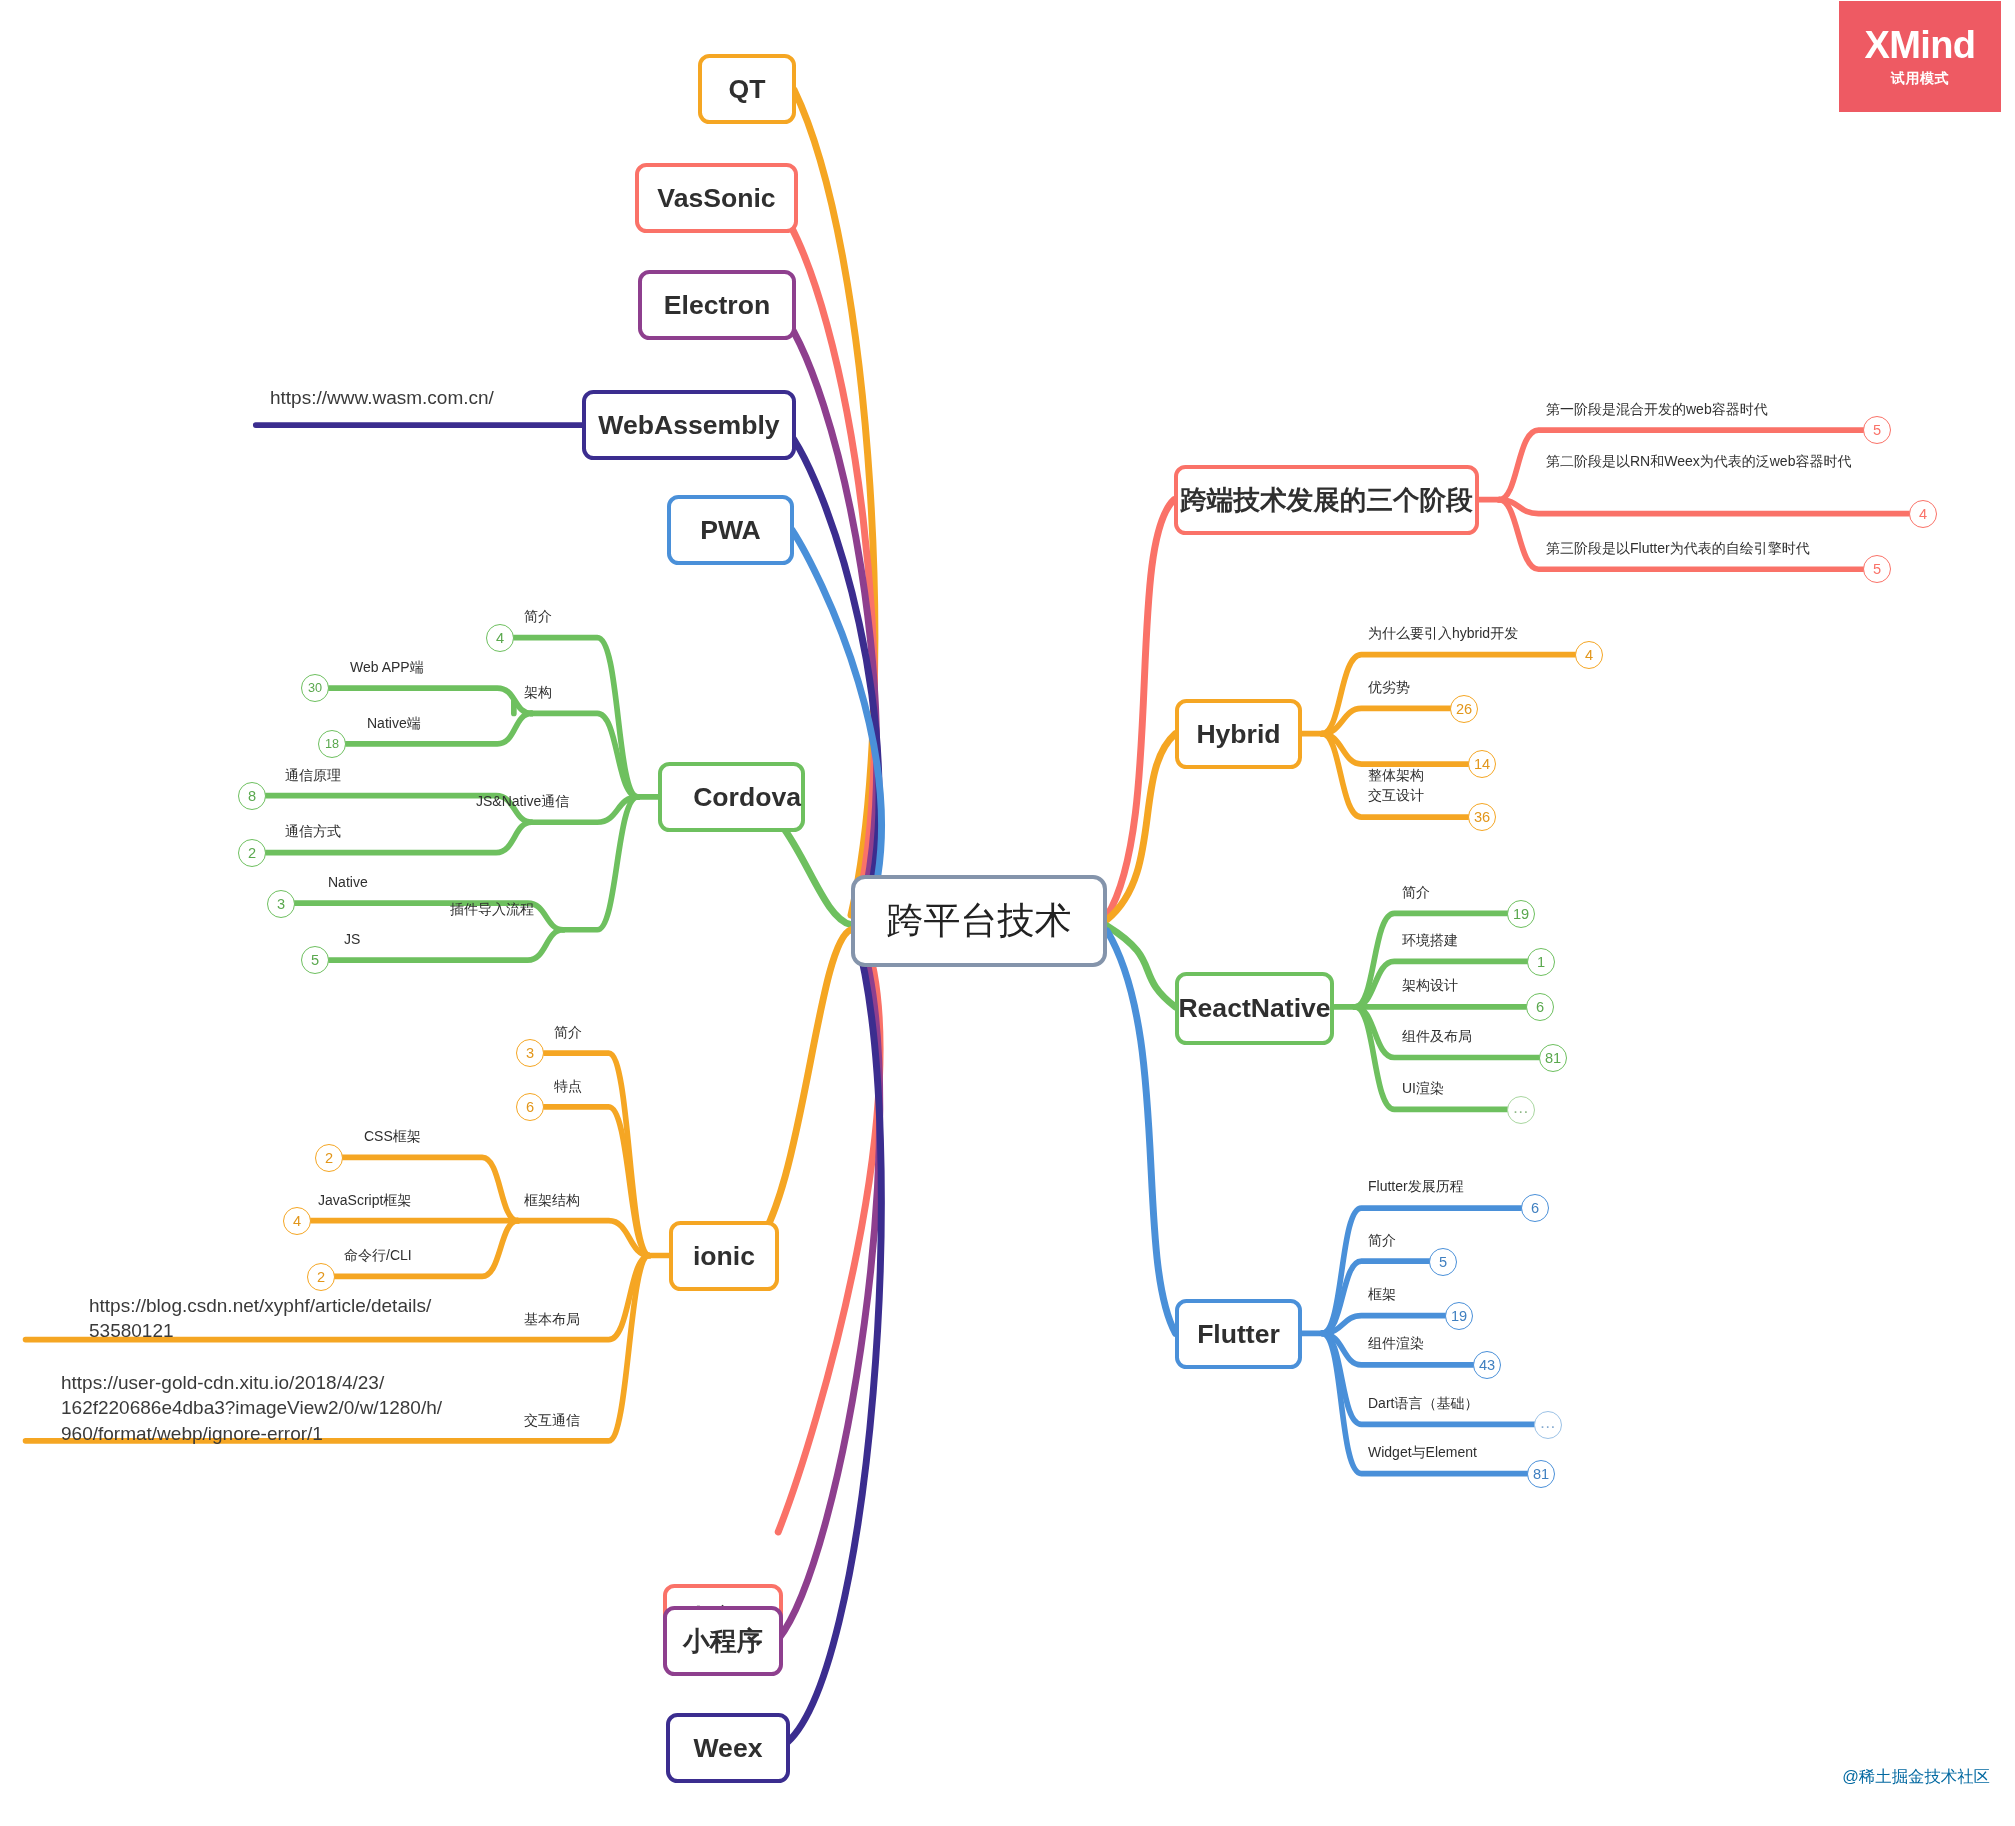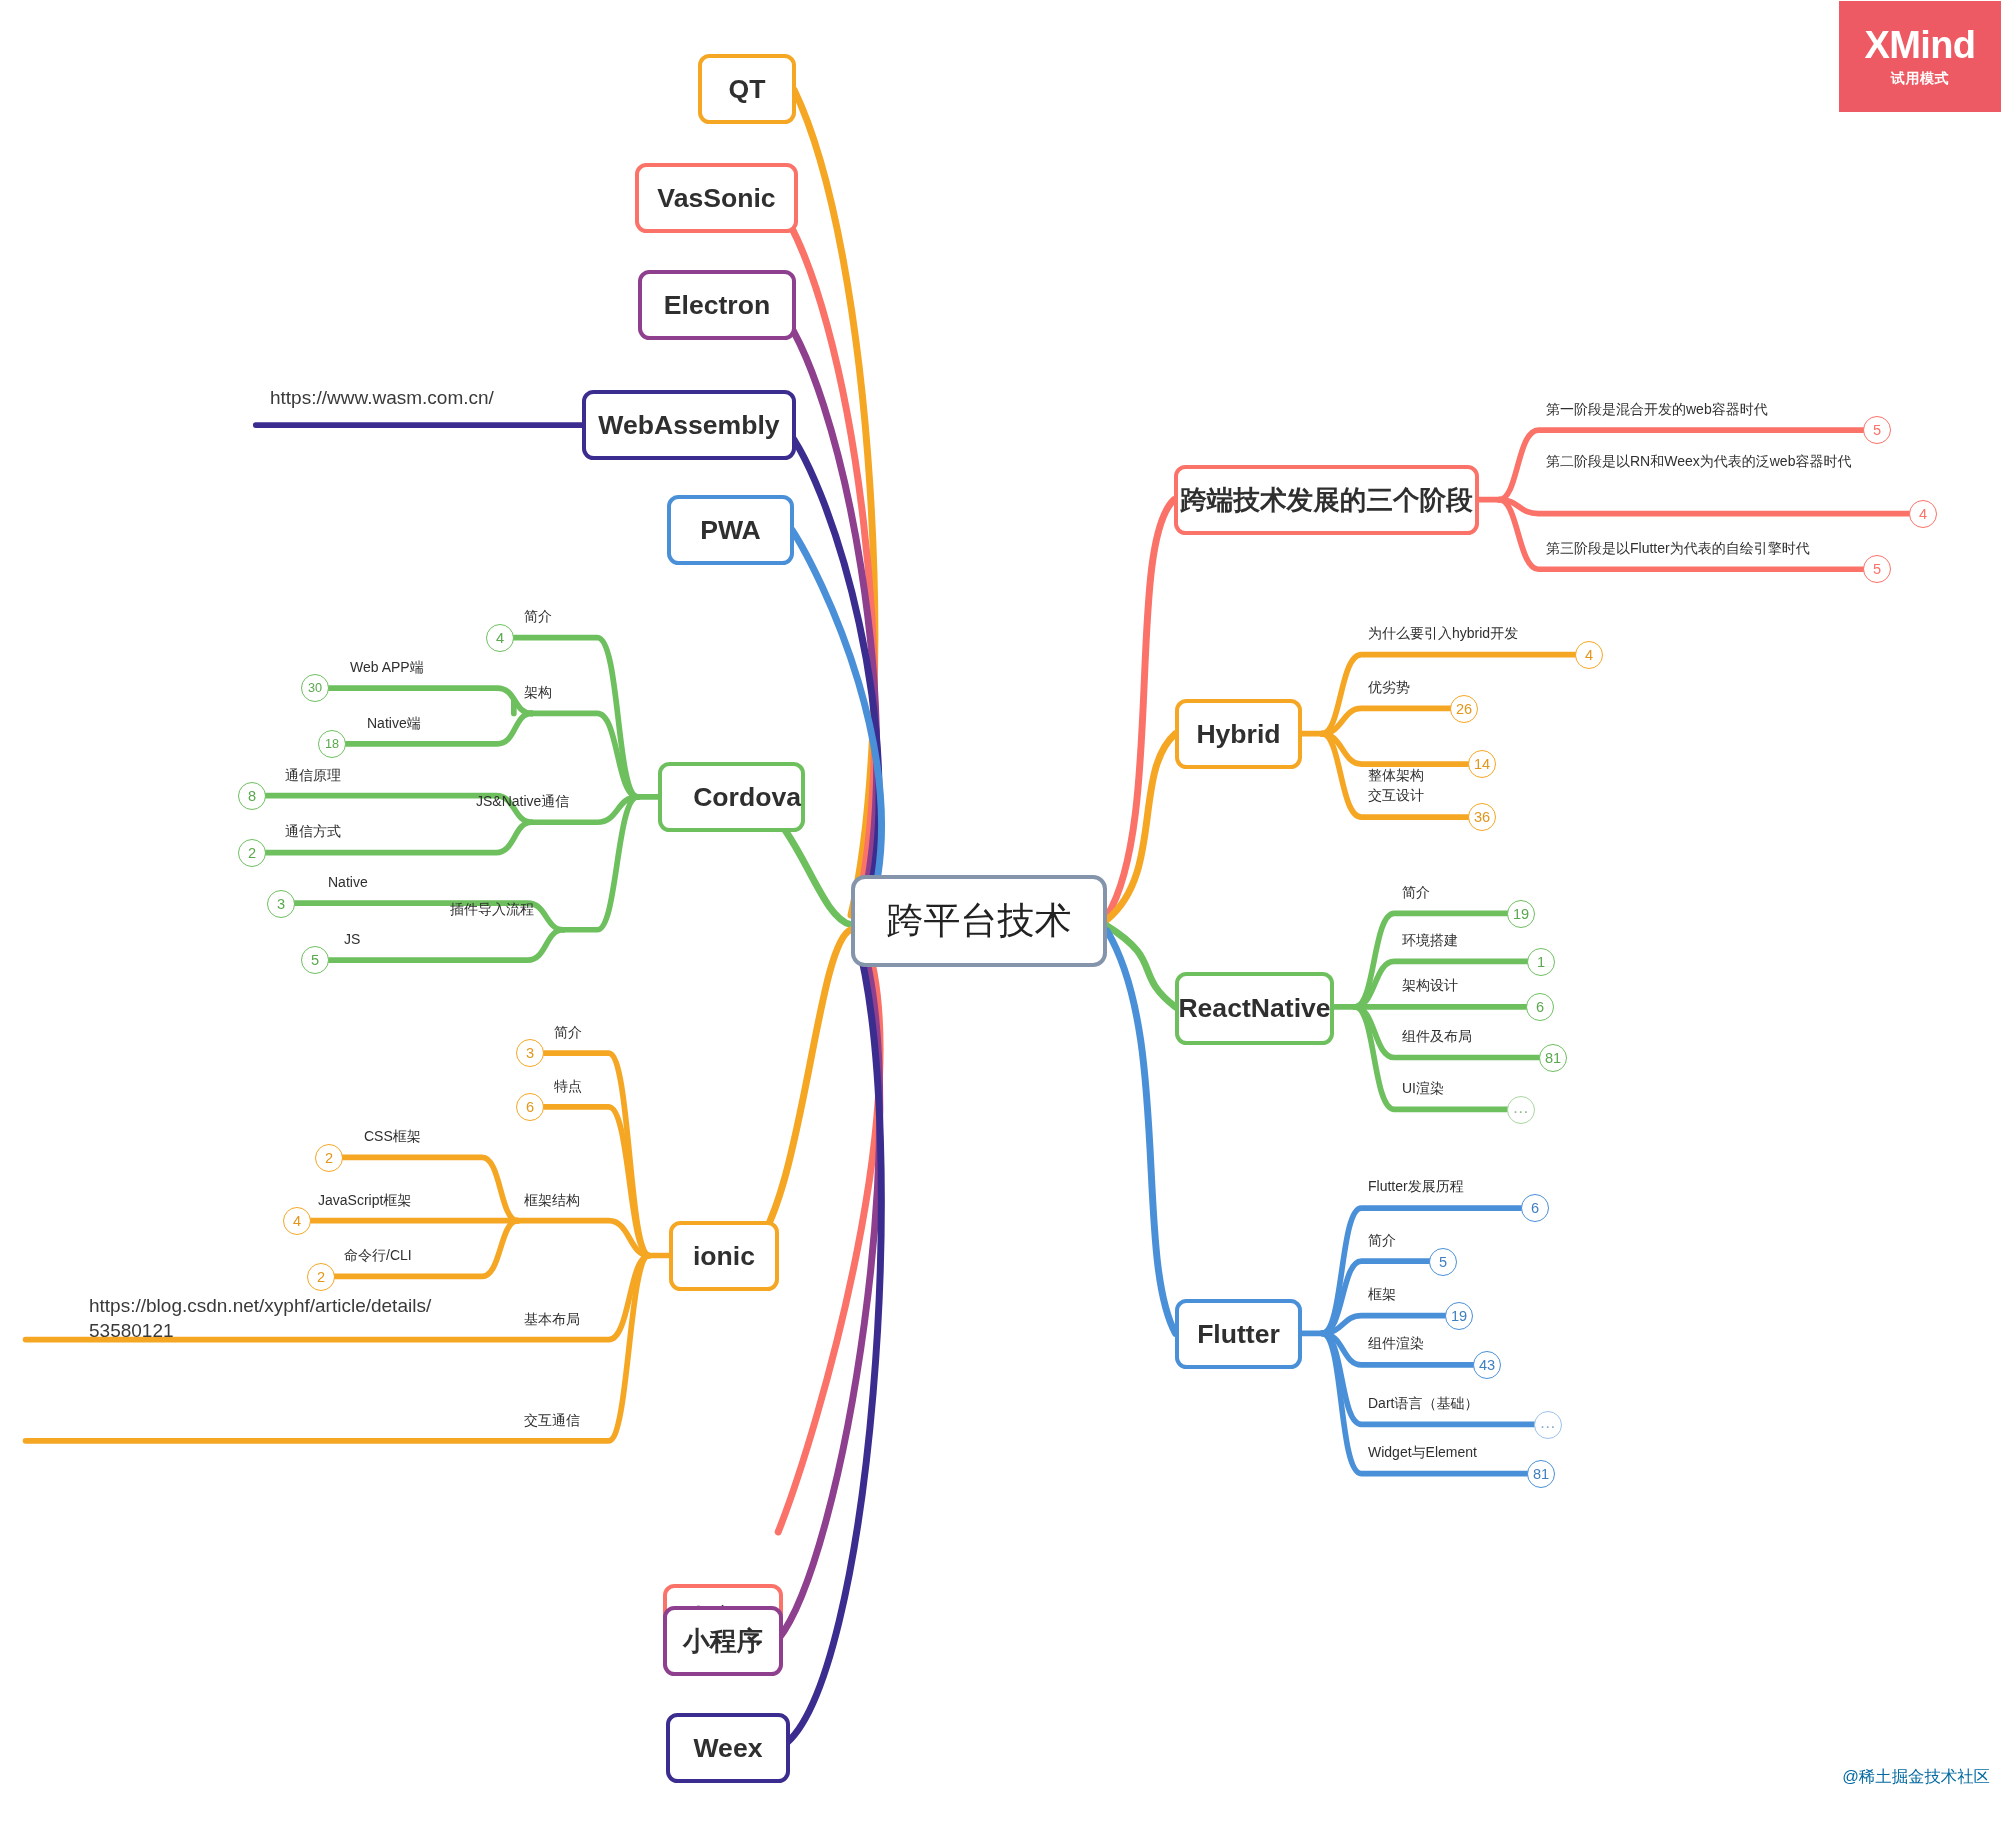--- a/index.html
+++ b/index.html
@@ -306,20 +306,23 @@
   <div class="badge" style="left:283px;top:1207px;width:28px;height:28px;border-color:#f5a623;color:#e2961a;">4</div>
 
   <div class="lbl" style="left:344px;top:1246px;">命令行/CLI</div>
   <div class="badge" style="left:307px;top:1263px;width:28px;height:28px;border-color:#f5a623;color:#e2961a;">2</div>
 
   <div class="lbl" style="left:524px;top:1310px;">基本布局</div>
   <div class="urltxt" style="left:89px;top:1293px;width:405px;">https://blog.csdn.net/xyphf/article/details/
 53580121</div>
 
   <div class="lbl" style="left:524px;top:1411px;">交互通信</div>
+  <div class="urltxt" style="left:61px;top:1370px;width:430px;">https://user-gold-cdn.xitu.io/2018/4/23/
+162f220686e4dba3?imageView2/0/w/1280/h/
+960/format/webp/ignore-error/1</div>
 
   <div id="xmind">
     <div class="bm">XMind</div>
     <div class="sm">试用模式</div>
   </div>
 
   <div id="juejin">@稀土掘金技术社区</div>
 
 </div>
 

